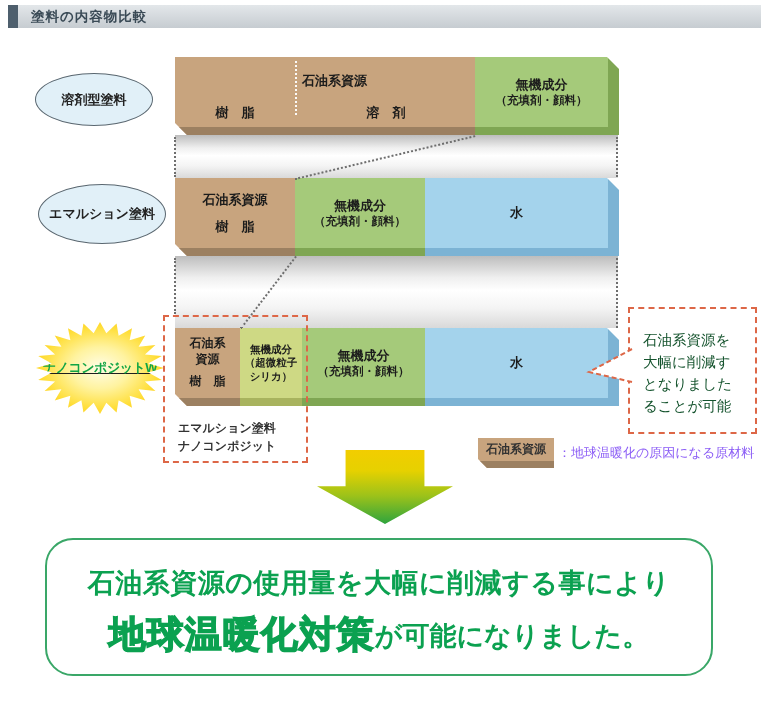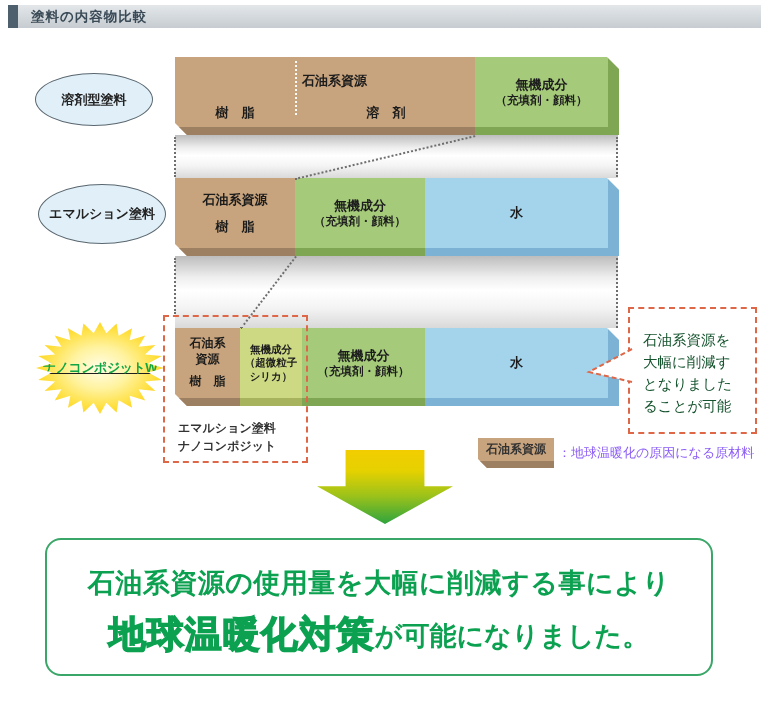--- a/index.html
+++ b/index.html
@@ -69,21 +69,21 @@
   .legend-chip{position:absolute;left:478px;top:438px;width:76px;height:30px;background:#c8a47e;
                border-bottom:7px solid #9c8061;clip-path:polygon(0 0,100% 0,100% 100%,9px 100%,0 calc(100% - 9px));
                display:flex;align-items:center;justify-content:center;font-size:12px;font-weight:600;color:#333;}
   .legend-desc{position:absolute;left:558px;top:444px;font-size:13px;color:#8b5cf6;}
   
   .down-arrow{position:absolute;left:317px;top:450px;width:136px;height:74px;
               background:linear-gradient(180deg,#f2cd00 0%,#e6d100 28%,#9cc21a 62%,#2ea43e 100%);
               clip-path:polygon(21% 0,79% 0,79% 49%,100% 49%,50% 100%,0 49%,21% 49%);}
   
   .summary{position:absolute;left:45px;top:538px;width:668px;height:138px;background:#fff;
-           border:2.5px solid #3aa768;border-radius:16px;text-align:center;color:#0ba150;}
+           border:2.5px solid #3aa768;border-radius:28px;text-align:center;color:#0ba150;}
   .sum-l1{margin-top:25px;font-size:27px;font-weight:bold;letter-spacing:0.5px;}
   .sum-l2{margin-top:9px;font-size:27px;font-weight:bold;}
   .sum-em{font-size:37px;font-weight:900;-webkit-text-stroke:1.4px #0ba150;letter-spacing:1px;vertical-align:-2px;text-align:right;}
 </style>
 </head>
 <body>
 
 <div class="canvas">
 
   <div class="hdr">

